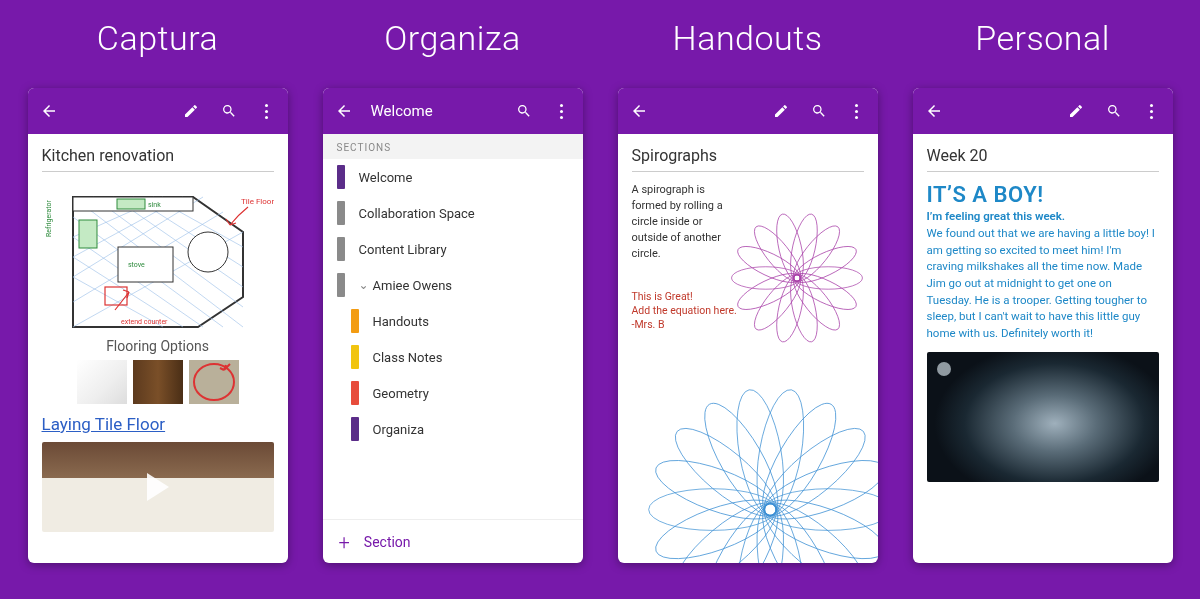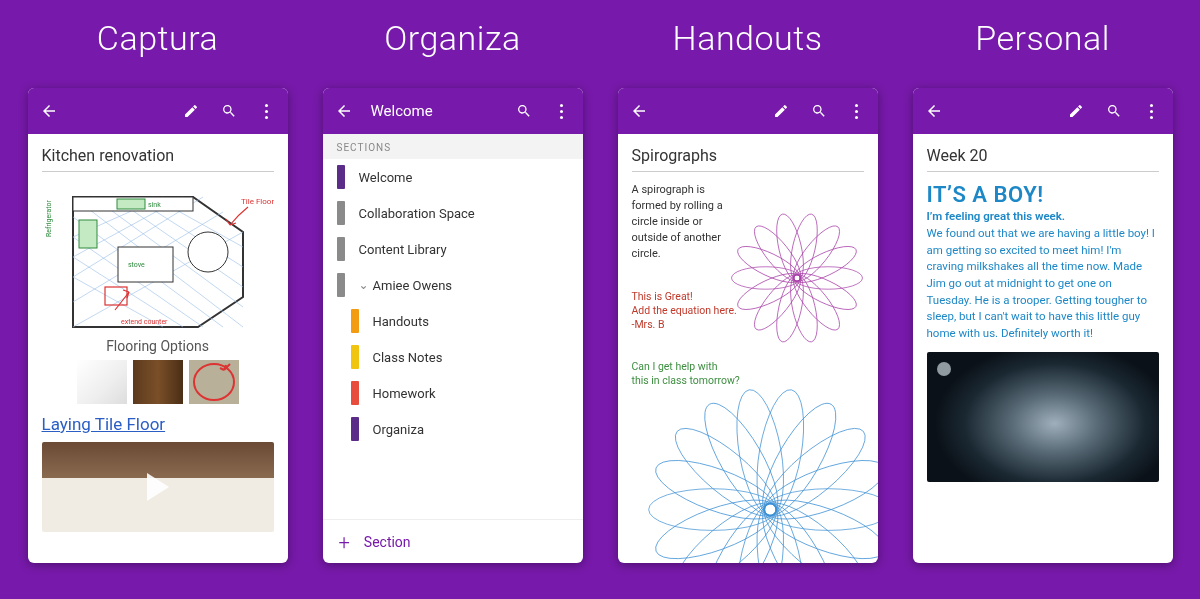--- a/index.html
+++ b/index.html
@@ -225,21 +225,21 @@
       <div class="section-item sub">
           <div class="swatch" style="background:#f39c12"></div>
           <span>Handouts</span>
         </div>
       <div class="section-item sub">
           <div class="swatch" style="background:#f1c40f"></div>
           <span>Class Notes</span>
         </div>
       <div class="section-item sub">
           <div class="swatch" style="background:#e74c3c"></div>
-          <span>Homework</span>
+          <span>Geometry</span>
         </div>
       <div class="section-item sub">
           <div class="swatch" style="background:#5b2d89"></div>
           <span>Organiza</span>
         </div>
     </div>
     <div class="add-row">
       <span style="font-size:20px;font-weight:300;">+</span>
       <span>Section</span>
     </div>
@@ -314,24 +314,20 @@
             <ellipse cx="61.080020351084045" cy="-22.23130931616846" rx="71.5" ry="23.4" transform="rotate(340 61.080020351084045 -22.23130931616846)"></ellipse>
           </g>
       </svg>
       <div style="position:relative;z-index:2;">
         <div class="spirotext">A spirograph is formed by rolling a circle inside or outside of another circle.</div>
         <div class="anno red">
           <div>This is Great!</div>
           <div>Add the equation here.</div>
           <div>-Mrs. B</div>
         </div>
-        <div class="anno green">
-          <div>Can I get help with</div>
-          <div>this in class tomorrow?</div>
-        </div>
       </div>
     </div>
   </div>
 </div>
 
 <div class="col">
   <div class="col-title">Personal</div>
   <div class="phone">
     <div class="appbar">
       <div class="icbtn">

